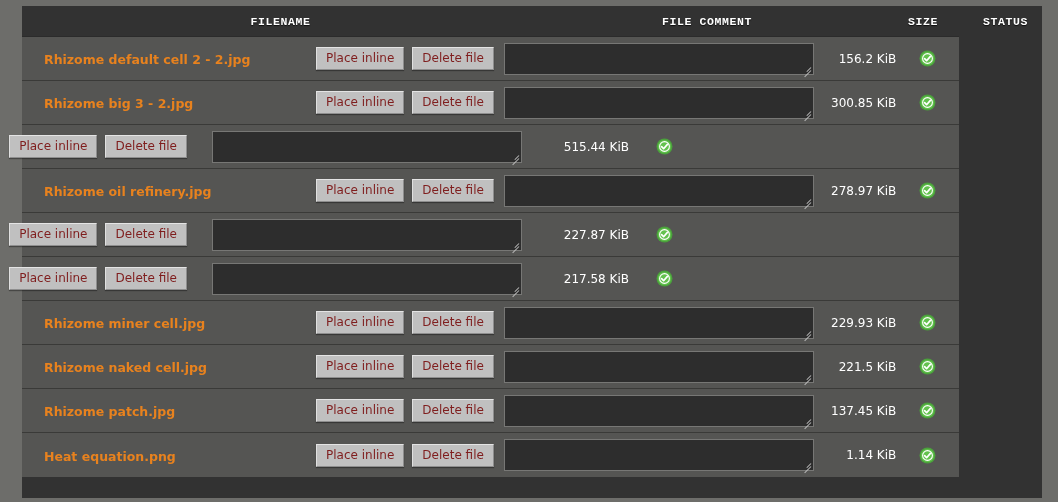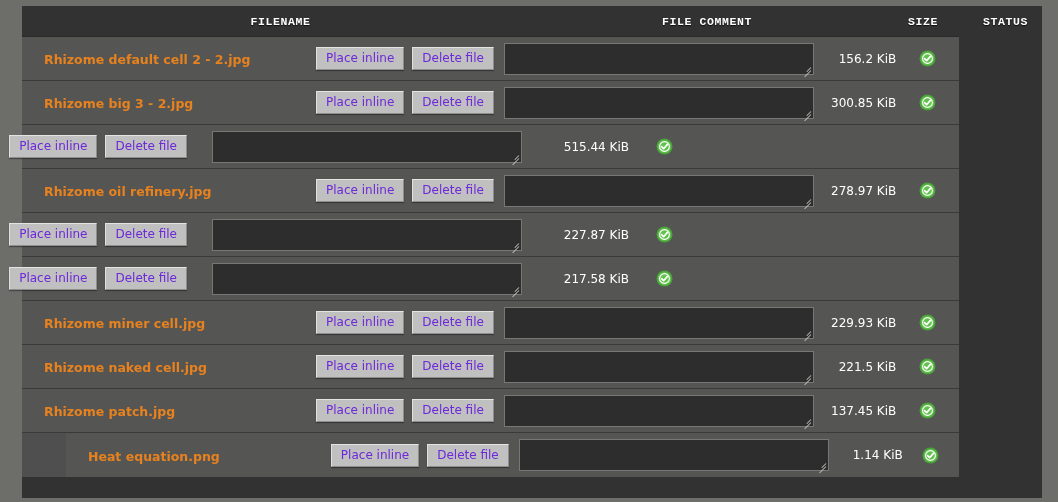--- a/index.html
+++ b/index.html
@@ -59,21 +59,21 @@
     box-sizing: border-box;
   }
   .file-row {
     display: flex;
     align-items: center;
     height: 44px;
     background: #555553;
     border-bottom: 1px solid #3a3a38;
     box-sizing: border-box;
   }
-  .file-row:last-child { border-bottom: none; margin-left: 44px; }
+  .file-row:last-child { border-bottom: none; }
 
   .cell-filename {
     width: 340px;
     padding-left: 22px;
     box-sizing: border-box;
   }
   .filename-link {
     color: #e8821e;
     font-size: 12.5px;
     font-weight: bold;
@@ -86,21 +86,21 @@
     width: 175px;
     display: flex;
     align-items: center;
     justify-content: flex-end;
     gap: 8px;
     box-sizing: border-box;
     padding-right: 10px;
   }
   .btn {
     background: #c0c0c0;
-    color: #6d28d9;
+    color: #7f1d1d;
     border: 1px solid #8e8e8e;
     border-top-color: #e4e4e4;
     border-left-color: #e0e0e0;
     font-family: "DejaVu Sans", "Liberation Sans", sans-serif;
     font-size: 12px;
     padding: 4px 9px 5px 9px;
     line-height: 1;
     cursor: pointer;
     white-space: nowrap;
     box-shadow: 0 1px 1px rgba(0,0,0,0.35);

